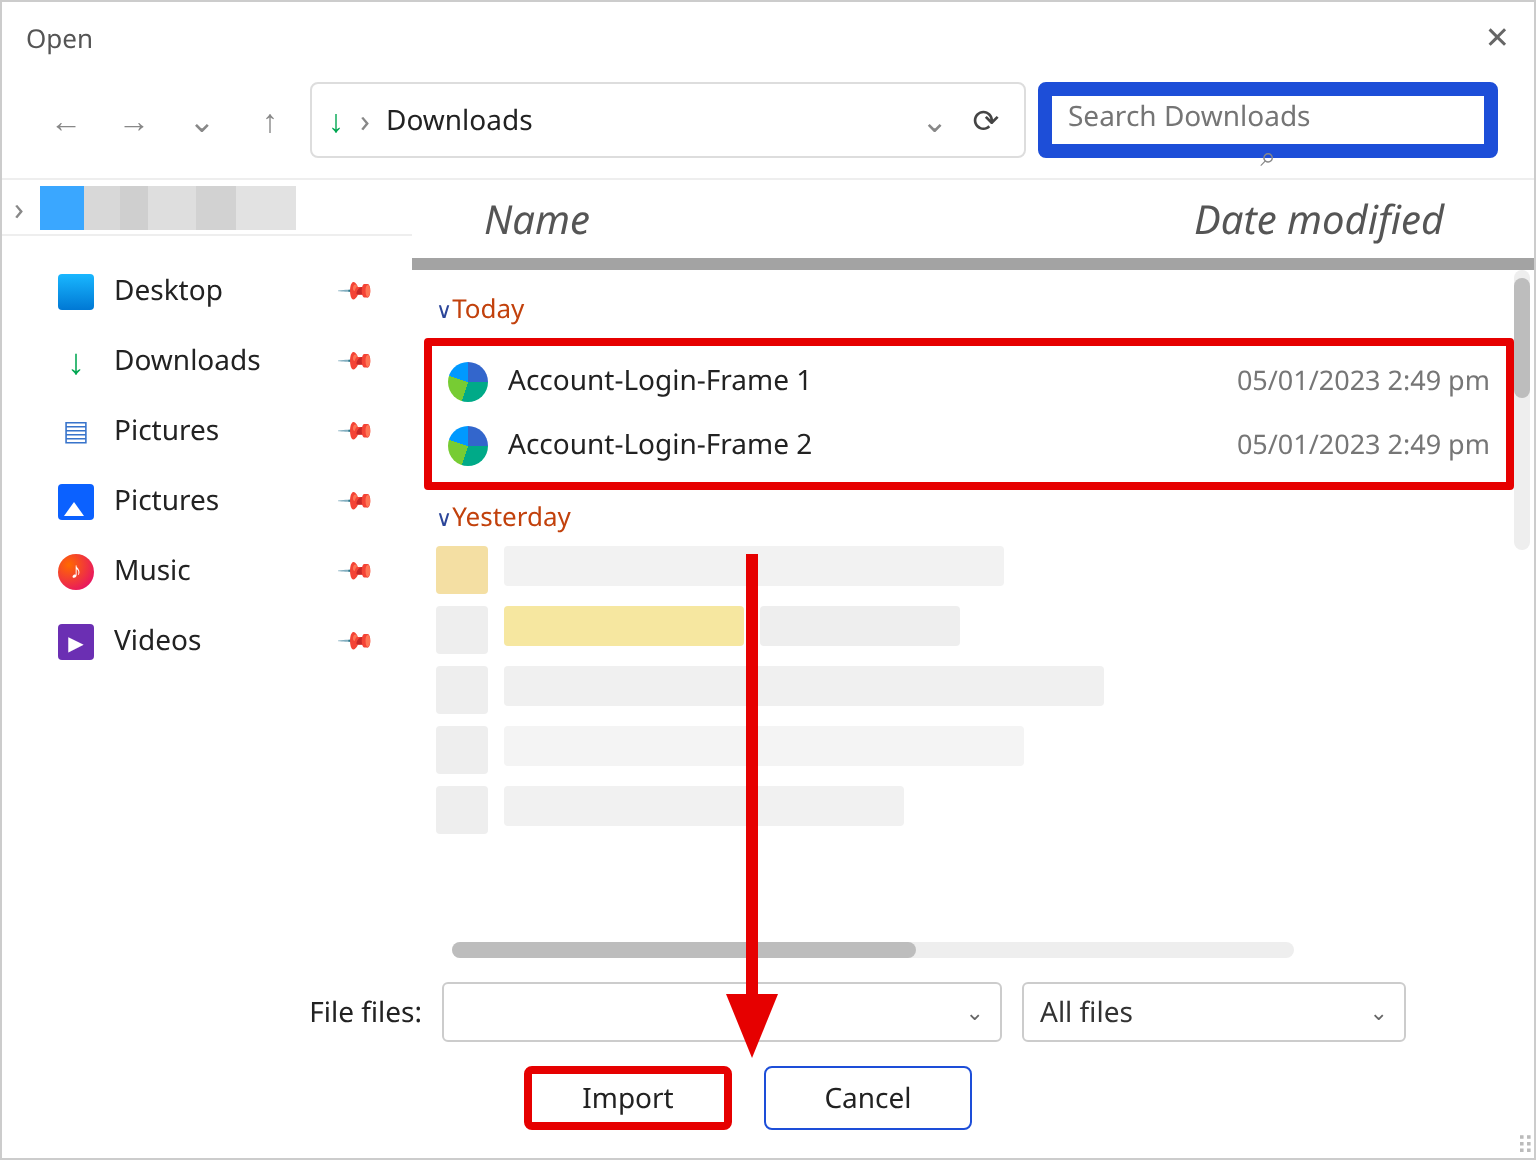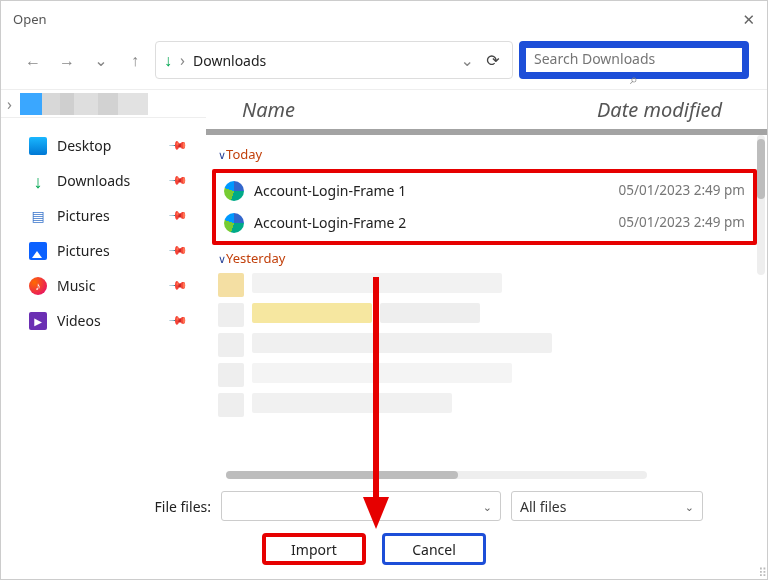--- a/index.html
+++ b/index.html
@@ -61,21 +61,21 @@
   .vscroll .thumb{ position:absolute; top:4px; height:60px; left:0; right:0; background:#bdbdbd; border-radius:4px;}
   .footer { padding:10px 16px 14px 0; display:flex; flex-direction:column; gap:12px; }
   .fn-row { display:flex; align-items:center; gap:10px; }
   .fn-row .lbl { width:210px; text-align:right; color:#222; font-size:14px;}
   .combo { height:30px; border:1px solid #ccc; border-radius:3px; display:flex; align-items:center; padding:0 8px; background:#fff; font-size:14px; color:#333;}
   .combo .sp { flex:1; }
   .combo .dd { color:#666; font-size:11px;}
   .fn-row .fname-combo { flex:1; max-width:280px;}
   .fn-row .filter-combo { width:192px;}
   .btn-row { display:flex; justify-content:center; gap:16px; padding-right:4px;}
-  .btn { height:32px; min-width:104px; border:3px solid #1d4ed8; border-radius:4px; background:#fff; display:flex; align-items:center; justify-content:center; font-size:14px; color:#222;}
+  .btn { height:32px; min-width:104px; border:1px solid #1d4ed8; border-radius:4px; background:#fff; display:flex; align-items:center; justify-content:center; font-size:14px; color:#222;}
   .btn.red { border:4px solid #e60000; }
   
   .arrowsvg { position:absolute; left:360px; top:276px; width:30px; height:256px; pointer-events:none; z-index:50;}
   .resize-grip { position:absolute; right:2px; bottom:2px; color:#bbb; font-size:12px; line-height:8px; letter-spacing:-2px;}
 </style>
 </head>
 <body>
 
 <div class="window">
 

